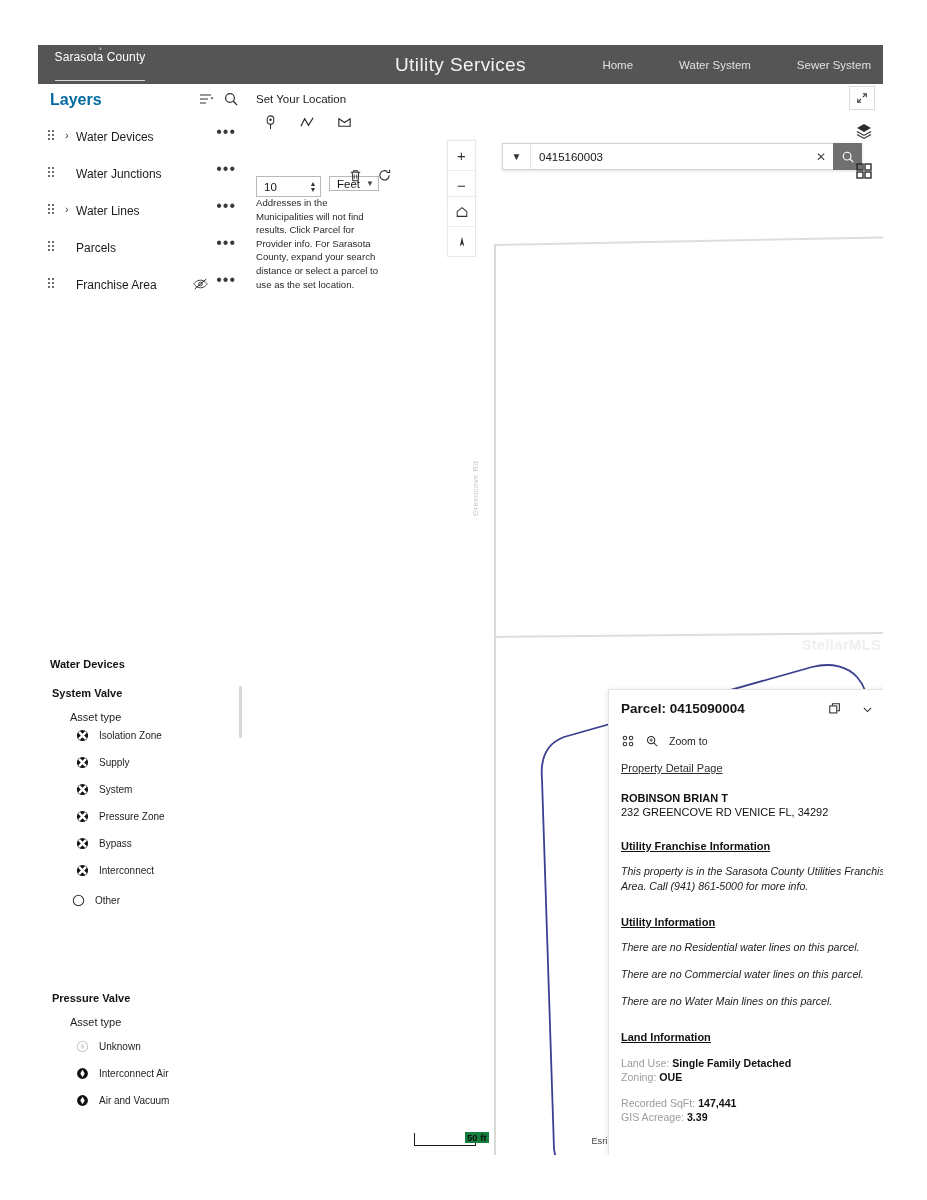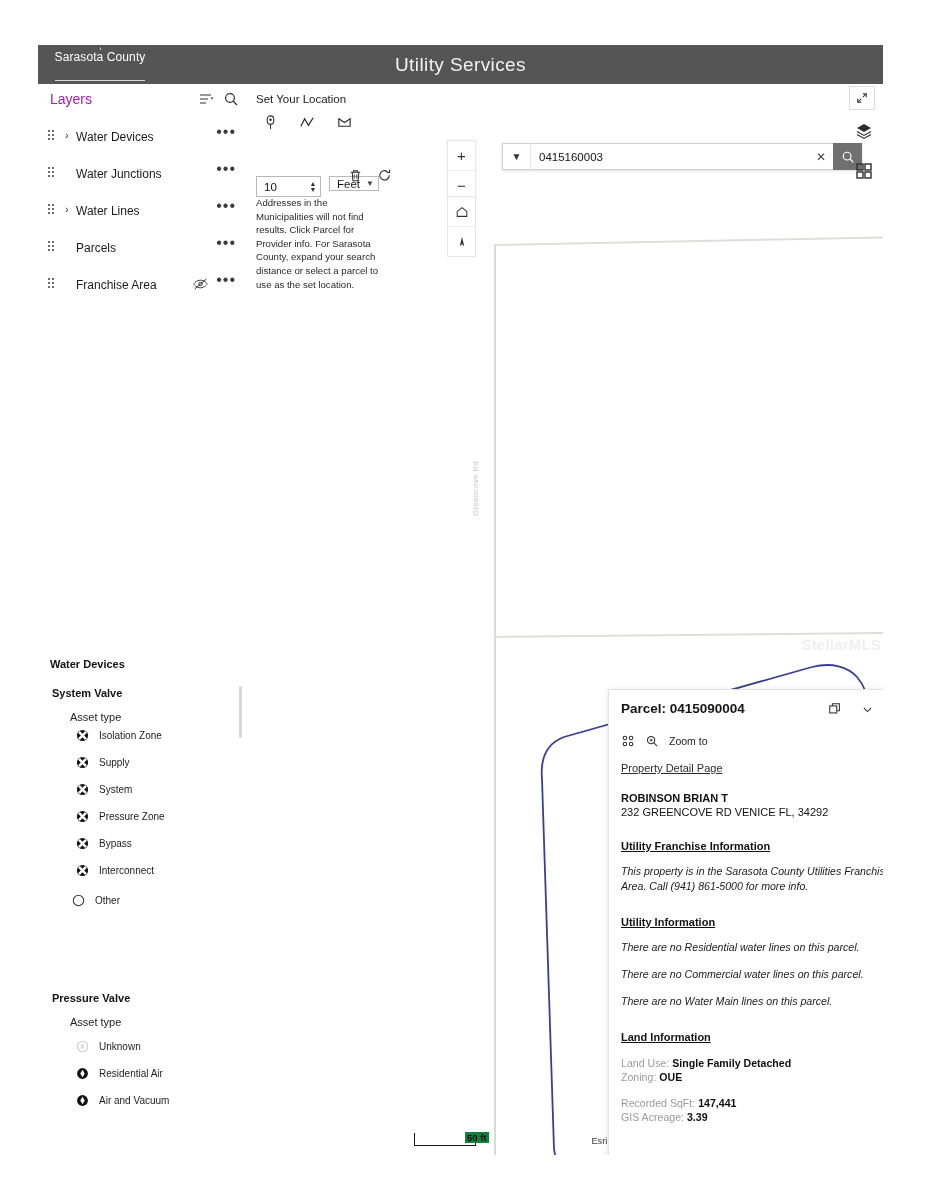--- a/index.html
+++ b/index.html
@@ -95,22 +95,23 @@
   #layers-head {
     position: absolute;
     left: 0; top: 0;
     width: 212px; height: 34px;
     display: flex;
     align-items: center;
   }
   #layers-title {
     position: absolute;
     left: 12px; top: 7px;
-    font-size: 14px;
-    color: #a21caf;
+    font-size: 16px;
+    color: #0369a1;
+    font-weight: bold;
   }
   .layers-tool {
     position: absolute;
     top: 7px;
     width: 16px; height: 16px;
     cursor: pointer;
     color: #3c3c3c;
   }
   #layers-list {
     position: absolute;
@@ -601,20 +602,25 @@
 
   <div id="header">
     <div id="logo-wrap">
       <svg id="logo-mark" viewBox="0 0 24 28">
         <path d="M12 1 L15 7 L15 10 L18 13 L18 26 L6 26 L6 13 L9 10 L9 7 Z" fill="#e9e9e9"></path>
         <rect x="10.5" y="14" width="3" height="6" fill="#555"></rect>
       </svg>
       <div id="logo-text">Sarasota County</div>
     </div>
     <div id="app-title">Utility Services</div>
+    <div id="nav">
+      <div class="nav-link">Home</div>
+      <div class="nav-link">Water System</div>
+      <div class="nav-link">Sewer System</div>
+    </div>
   </div>
 
   <div id="layers-panel">
     <div id="layers-head">
       <div id="layers-title">Layers</div>
       <svg class="layers-tool" style="left:160px" viewBox="0 0 16 16">
         <path d="M2 4h11M2 8h8M2 12h6" stroke="#333" stroke-width="1.2" fill="none"></path>
         <path d="M12.5 6.5l1.5 2 1.5-2" fill="#333"></path>
       </svg>
       <svg class="layers-tool" style="left:185px" viewBox="0 0 16 16">
@@ -945,21 +951,21 @@
         <circle cx="7" cy="7" r="5.6" fill="none" stroke="#c9c9c9" stroke-width="1.1"></circle>
         <path d="M7 3.4l2.2 3.6L7 10.6 4.8 7z" fill="#dcdcdc"></path>
       </svg>
       <span class="lg-label">Unknown</span>
     </div>
     <div class="lg-item" style="top:446px">
       <svg class="sym" viewBox="0 0 14 14">
         <circle cx="7" cy="7" r="5.8" fill="#111"></circle>
         <path d="M7 3l2.4 4L7 11 4.6 7z" fill="#fff"></path>
       </svg>
-      <span class="lg-label">Residential Air</span>
+      <span class="lg-label">Interconnect Air</span>
     </div>
     <div class="lg-item" style="top:473px">
       <svg class="sym" viewBox="0 0 14 14">
         <circle cx="7" cy="7" r="5.8" fill="#111"></circle>
         <path d="M7 3l2.4 4L7 11 4.6 7z" fill="#fff"></path>
       </svg>
       <span class="lg-label">Air and Vacuum</span>
     </div>
 
   </div>

